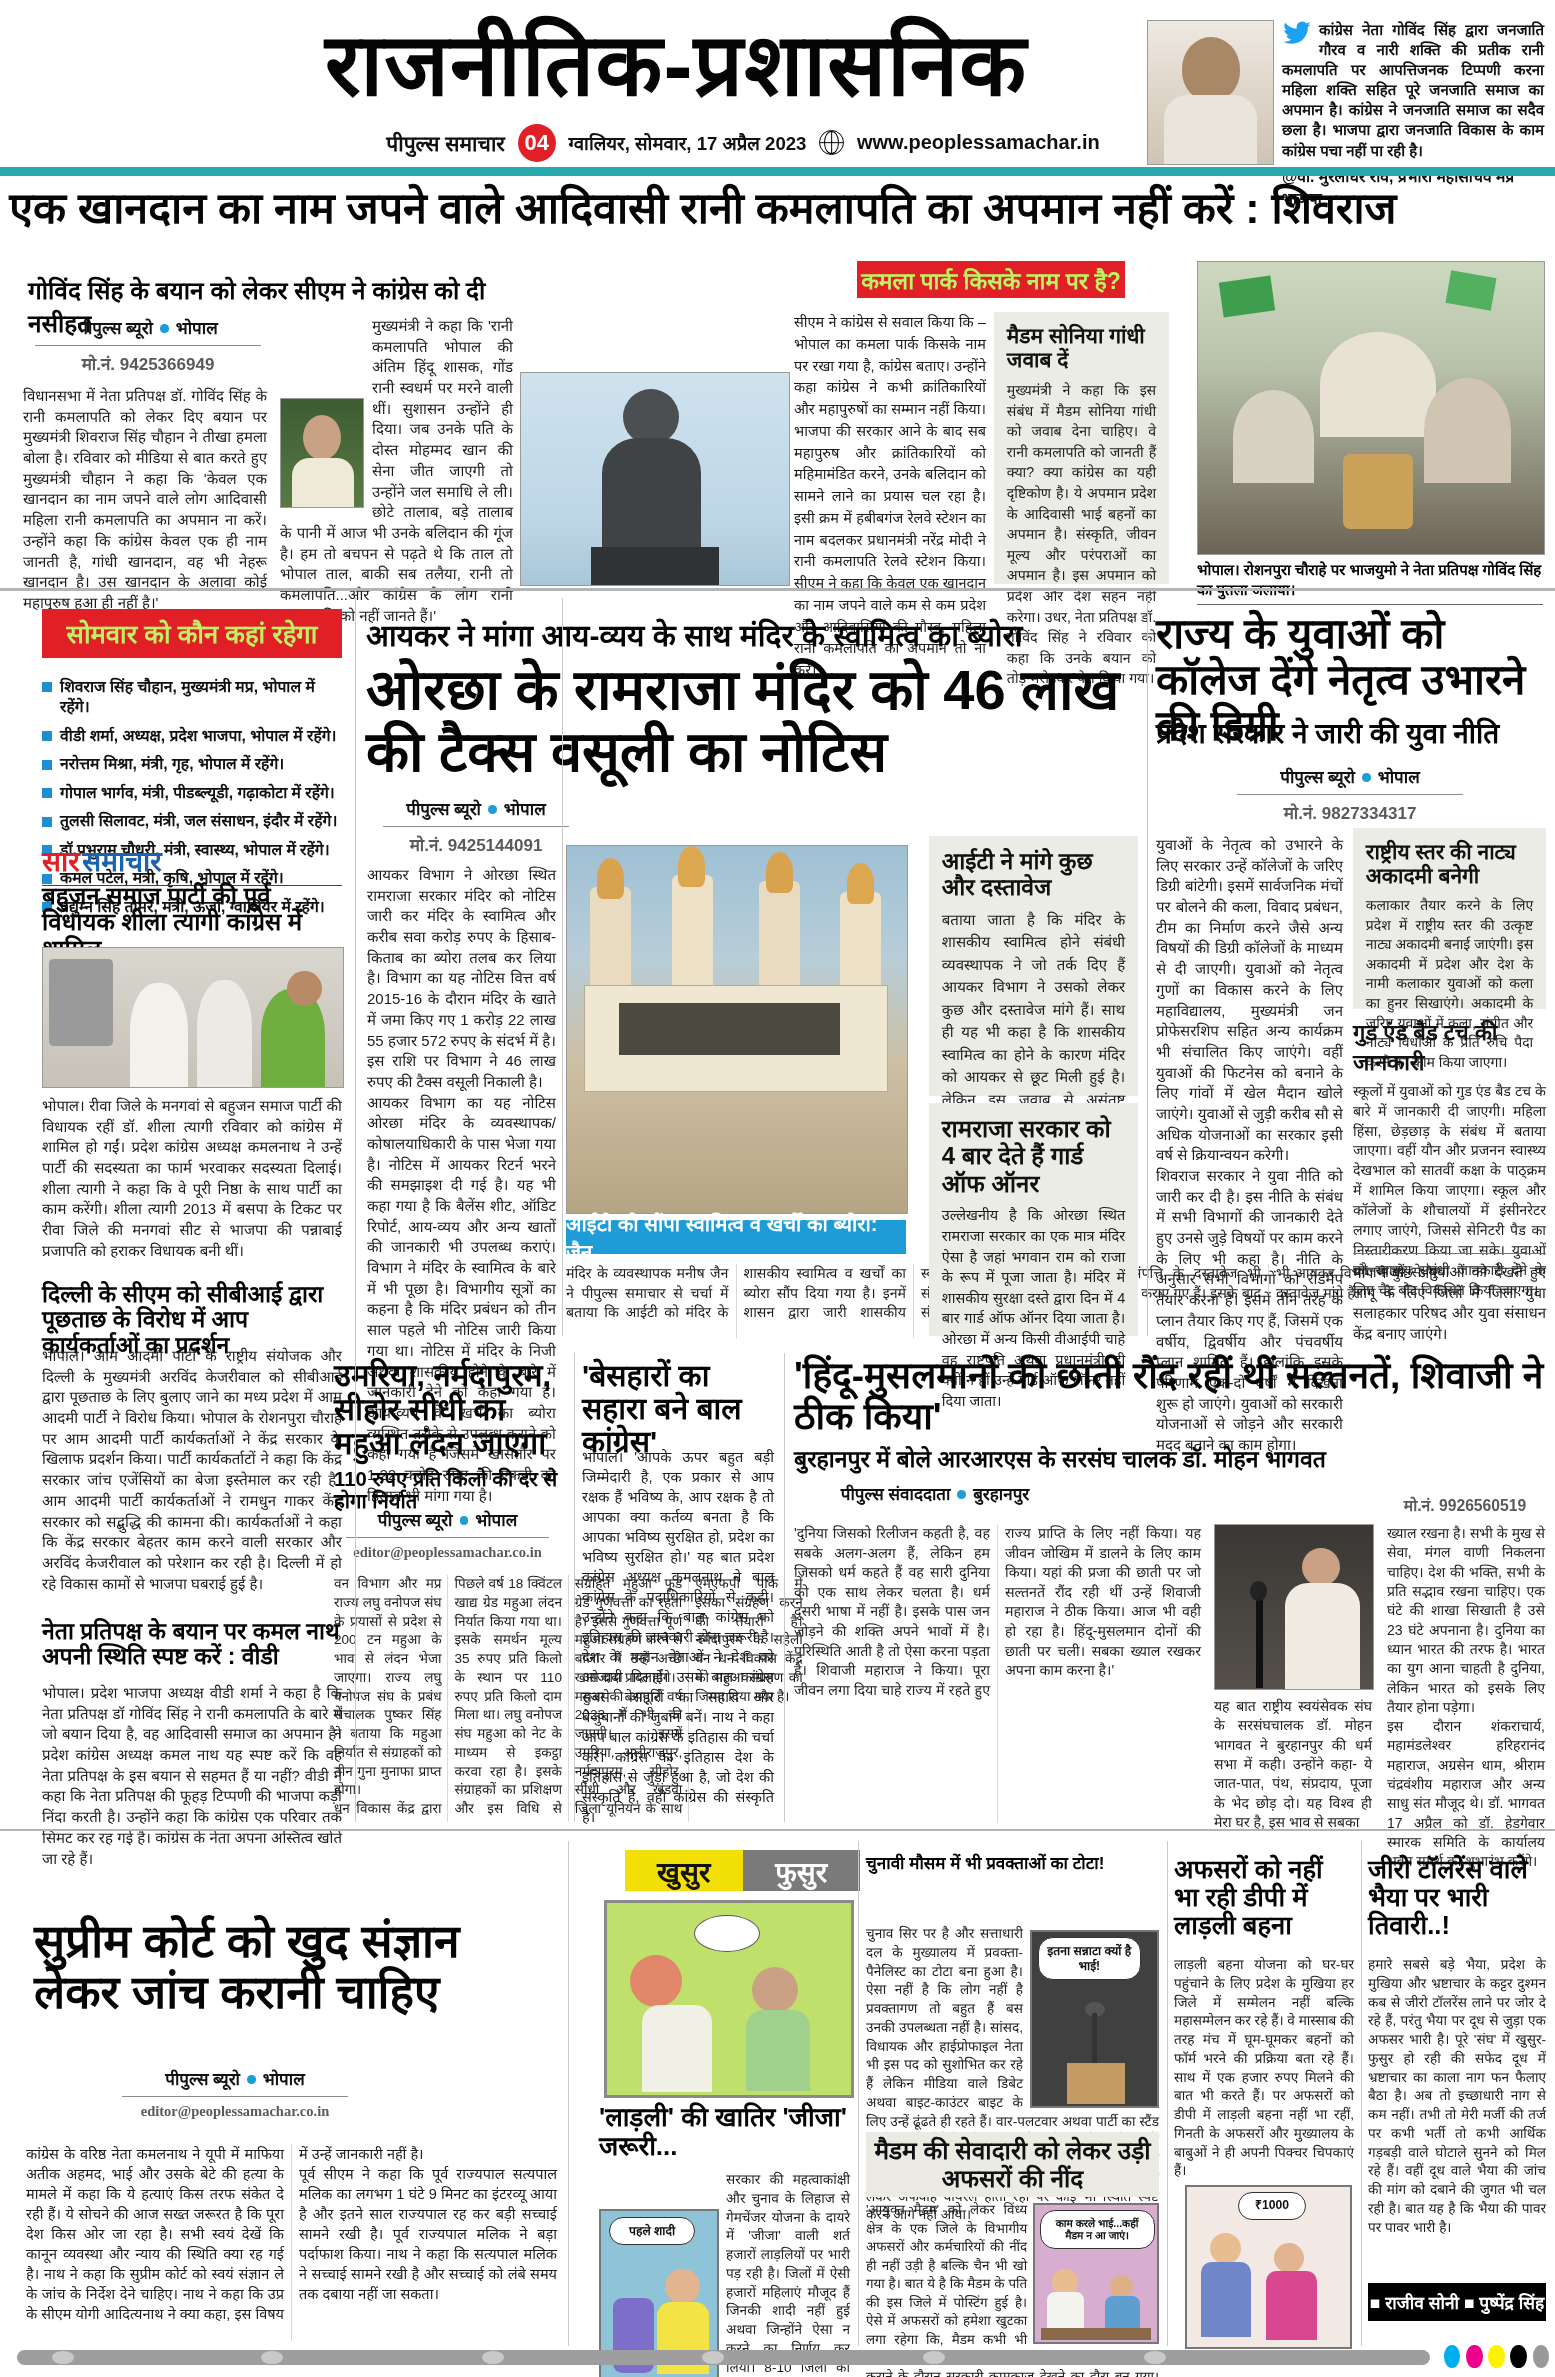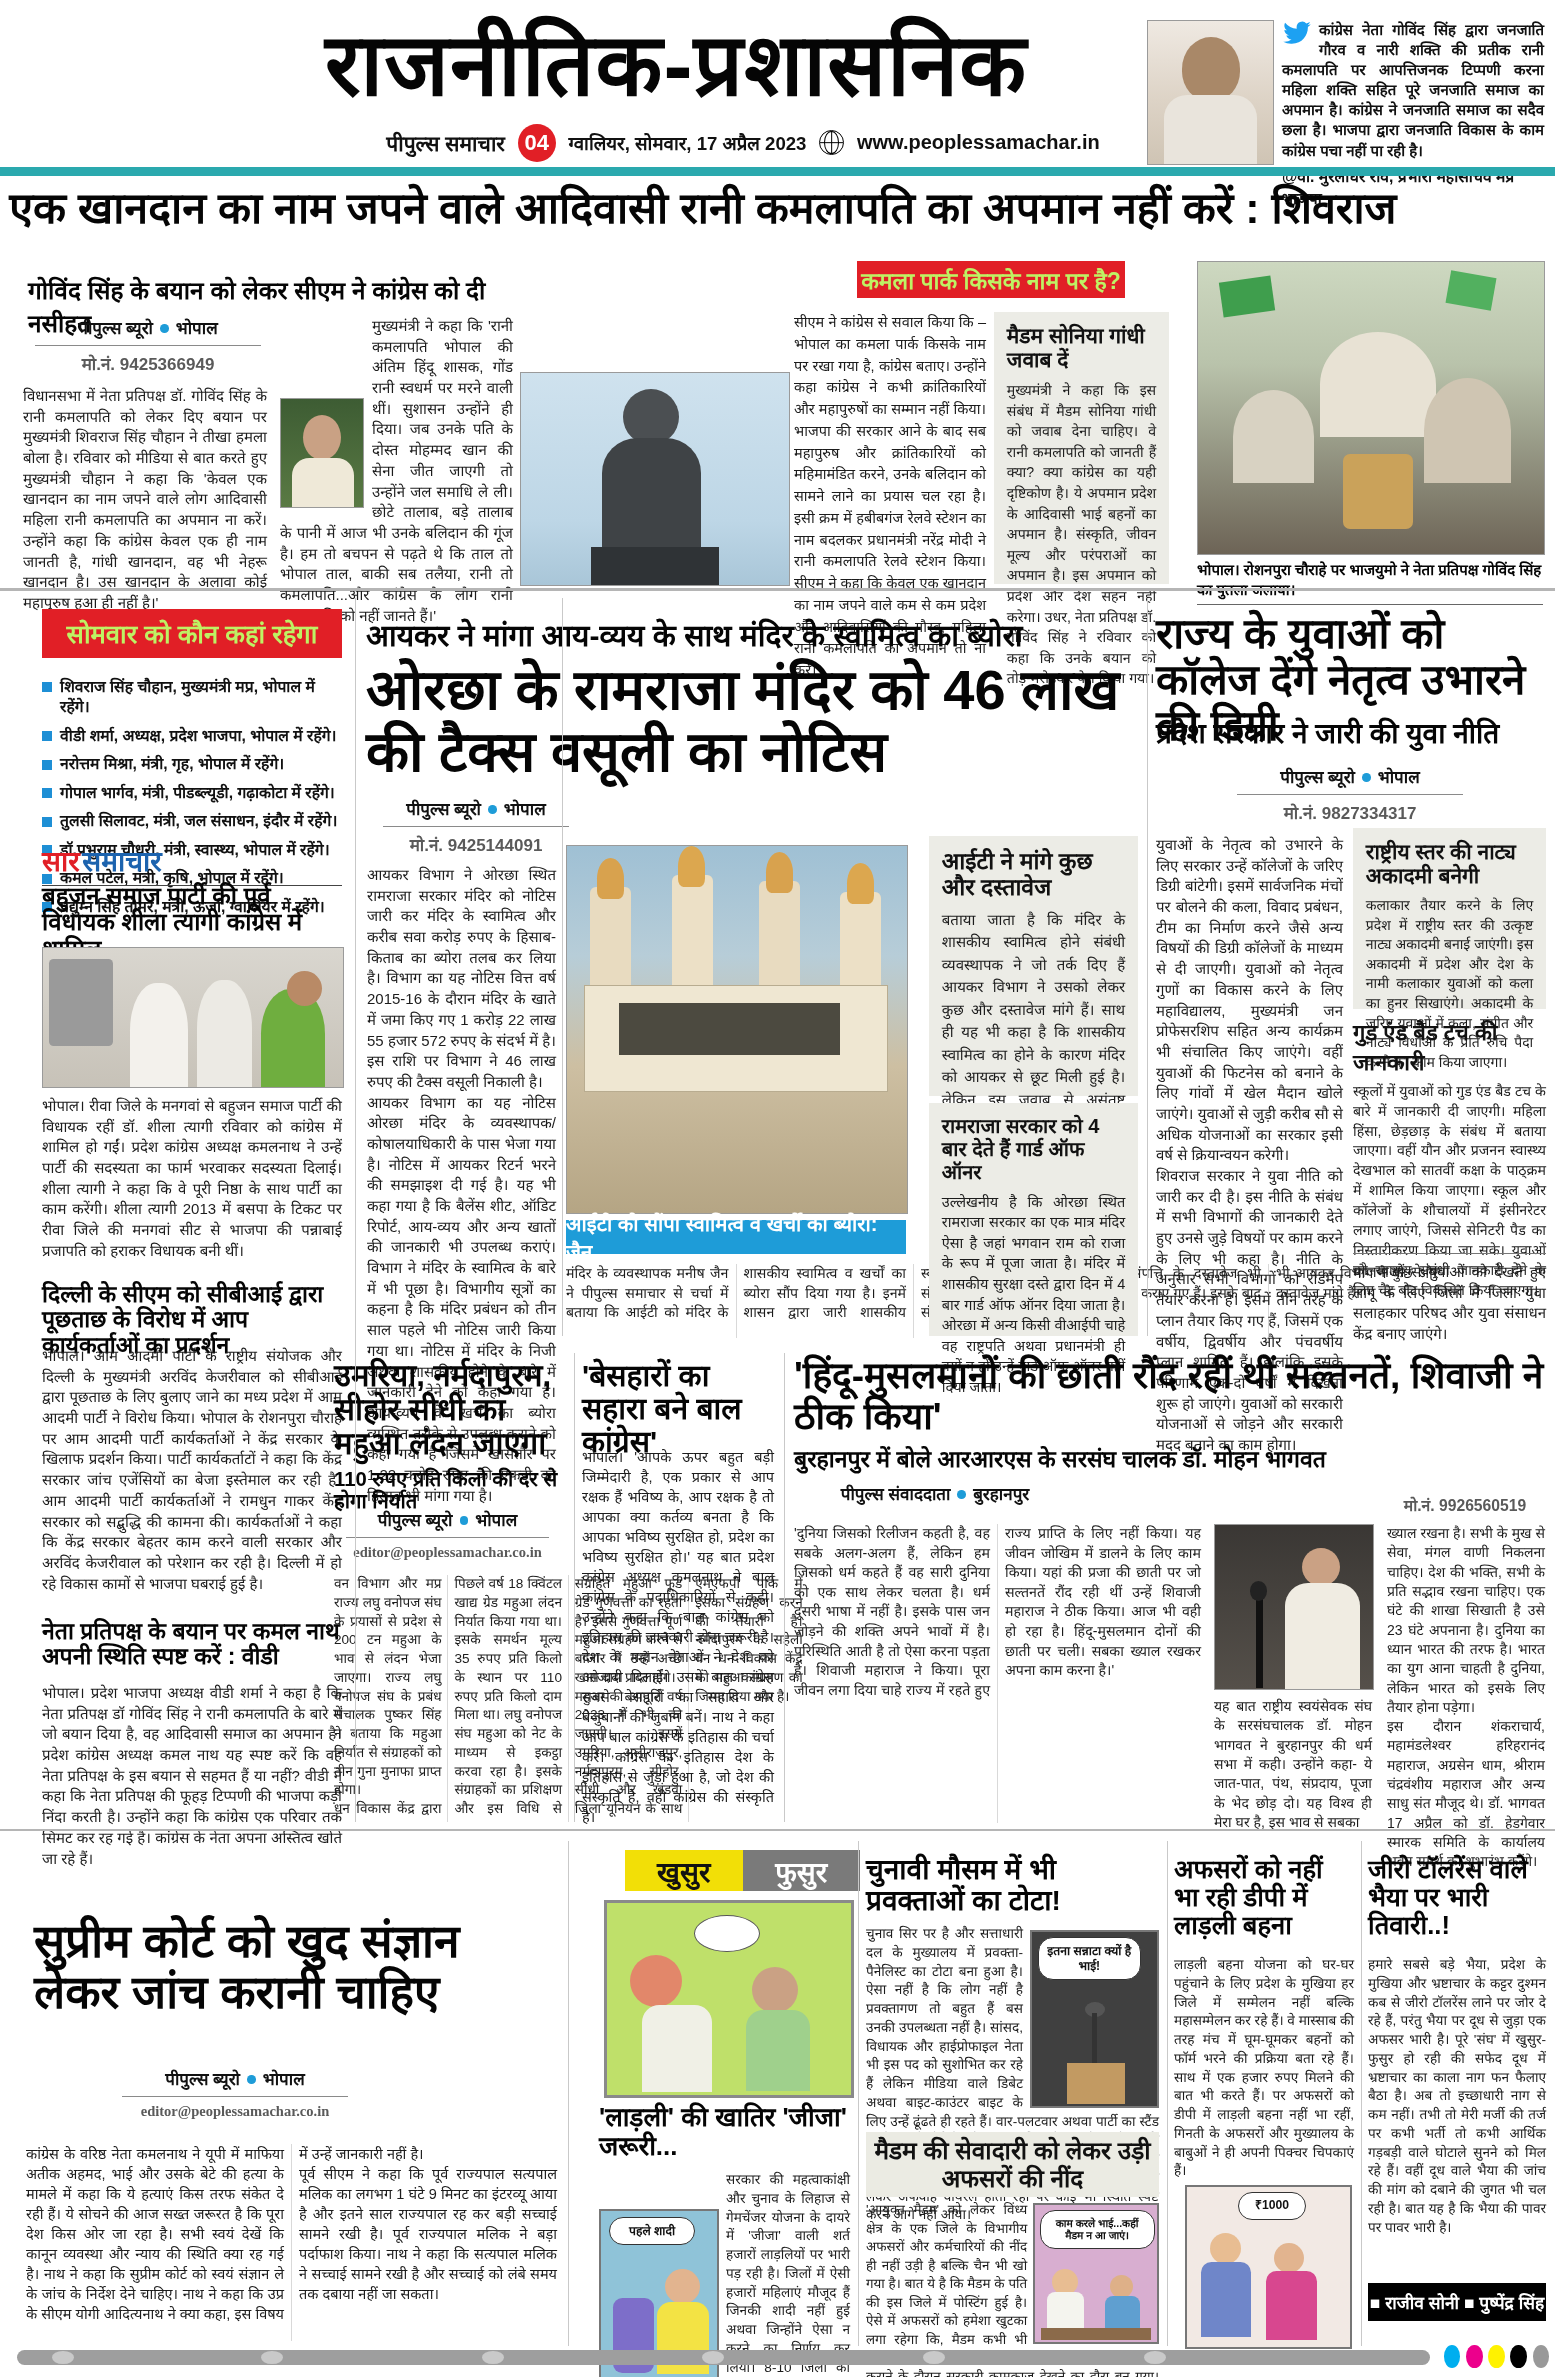--- a/index.html
+++ b/index.html
@@ -192,21 +192,21 @@
     <div class="shape" style="left:0px;top:244px;width:340px;height:123px;background:linear-gradient(180deg,#c8b астр890,#a59064);"></div>
   </div>
   <div class="abs blueband" style="left:566px;top:1220px;width:340px;height:34px;font-size:20.3px;">आईटी को सौंपा स्वामित्व व खर्चों का ब्योरा: जैन</div>
   <div class="abs body-txt cols2" style="left:566px;top:1264px;width:340px;height:74px;font-size:14.2px;">मंदिर के व्यवस्थापक मनीष जैन ने पीपुल्स समाचार से चर्चा में बताया कि आईटी को मंदिर के शासकीय स्वामित्व व खर्चों का ब्योरा सौंप दिया गया है। इनमें शासन द्वारा जारी शासकीय स्वामित्व के मंदिरों की सूची भी संलग्न की गई है। मंदिर की संपत्ति, बैंक खातों के अलावा अन्य संपत्ति के दस्तावेज भी उपलब्ध कराए गए हैं। इसके बाद भी आयकर विभाग ने कुछ और दस्तावेज मांगे हैं।</div>
 
   <div class="abs graybox" style="left:929px;top:836px;width:209px;height:260px;">
     <h4 style="font-size:23px;">आईटी ने मांगे कुछ और दस्तावेज</h4>
     <div class="body-txt" style="font-size:15px;line-height:1.5;">बताया जाता है कि मंदिर के शासकीय स्वामित्व होने संबंधी व्यवस्थापक ने जो तर्क दिए हैं आयकर विभाग ने उसको लेकर कुछ और दस्तावेज मांगे हैं। साथ ही यह भी कहा है कि शासकीय स्वामित्व का होने के कारण मंदिर को आयकर से छूट मिली हुई है। लेकिन इस जवाब से असंतुष्ट विभाग ने कुछ और पुख्ता प्रमाण सौंपने को कहा है।</div>
   </div>
   <div class="abs graybox" style="left:929px;top:1103px;width:209px;height:233px;">
-    <h4 style="font-size:20px;">रामराजा सरकार को 4 बार देते हैं गार्ड ऑफ ऑनर</h4>
+    <h4 style="font-size:24px;">रामराजा सरकार को 4 बार देते हैं गार्ड ऑफ ऑनर</h4>
     <div class="body-txt" style="font-size:14.5px;line-height:1.42;">उल्लेखनीय है कि ओरछा स्थित रामराजा सरकार का एक मात्र मंदिर ऐसा है जहां भगवान राम को राजा के रूप में पूजा जाता है। मंदिर में शासकीय सुरक्षा दस्ते द्वारा दिन में 4 बार गार्ड ऑफ ऑनर दिया जाता है। ओरछा में अन्य किसी वीआईपी चाहे वह राष्ट्रपति अथवा प्रधानमंत्री ही क्यों न हों उन्हें गार्ड ऑफ ऑनर नहीं दिया जाता।</div>
   </div>
 
   <div class="abs hl" style="left:1156px;top:611px;width:390px;font-size:42px;">राज्य के युवाओं को कॉलेज देंगे नेतृत्व उभारने की डिग्री</div>
   <div class="abs hl center" style="left:1156px;top:719px;width:390px;font-size:28px;">प्रदेश सरकार ने जारी की युवा नीति</div>
   <div class="abs" style="left:1237px;top:765px;width:226px;">
     <div class="byline"><span>पीपुल्स ब्यूरो</span><span class="bdot"></span><span>भोपाल</span></div>
     <div class="phone">मो.नं. 9827334317</div>
   </div>
   <div class="abs body-txt" style="left:1156px;top:835px;width:187px;height:499px;font-size:15px;">युवाओं के नेतृत्व को उभारने के लिए सरकार उन्हें कॉलेजों के जरिए डिग्री बांटेगी। इसमें सार्वजनिक मंचों पर बोलने की कला, विवाद प्रबंधन, टीम का निर्माण करने जैसे अन्य विषयों की डिग्री कॉलेजों के माध्यम से दी जाएगी। युवाओं को नेतृत्व गुणों का विकास करने के लिए महाविद्यालय, मुख्यमंत्री जन प्रोफेसरशिप सहित अन्य कार्यक्रम भी संचालित किए जाएंगे। वहीं युवाओं की फिटनेस को बनाने के लिए गांवों में खेल मैदान खोले जाएंगे। युवाओं से जुड़ी करीब सौ से अधिक योजनाओं का सरकार इसी वर्ष से क्रियान्वयन करेगी।
@@ -278,21 +278,21 @@
   <div class="abs" style="left:599px;top:2171px;width:251px;height:174px;">
     <div class="photo" style="position:relative;float:left;width:116px;height:166px;margin:38px 7px 0 0;background:#8fc3d8;border:2.3px solid #777;">
       <div class="bubble" style="left:8.1px;top:5.8px;width:70px;">पहले शादी</div>
       <div class="shape" style="left:64px;top:58px;width:35px;height:35px;border-radius:50%;background:#e2b48f;"></div>
       <div class="shape" style="left:56px;top:91px;width:52px;height:72px;border-radius:14px 14px 0 0;background:#f3e344;"></div>
       <div class="shape" style="left:11.6px;top:87px;width:41px;height:75px;background:#7d6ec9;border-radius:9.3px;"></div>
     </div>
     <div class="body-txt" style="font-size:13.6px;">सरकार की महत्वाकांक्षी और चुनाव के लिहाज से गेमचेंजर योजना के दायरे में 'जीजा' वाली शर्त हजारों लाड़लियों पर भारी पड़ रही है। जिलों में ऐसी हजारों महिलाएं मौजूद हैं जिनकी शादी नहीं हुई अथवा जिन्होंने ऐसा न करने का निर्णय कर लिया। 8-10 जिलों की ऐसी बहनों की शर्तें पूरी हो रही हैं लेकिन जब 'जीजा' उनके पास नहीं, कि बिना पति के लाड़ली बहना नहीं बन सकतीं, कुछ ने तो योजना की खातिर तुरत-फुरत मुहूर्त पर 'सात फेरे' भी ले लिए।</div>
   </div>
 
-  <div class="abs hl" style="left:866px;top:1855px;width:293px;font-size:28px;">चुनावी मौसम में भी प्रवक्ताओं का टोटा!</div>
+  <div class="abs hl" style="left:866px;top:1855px;width:293px;font-size:17px;">चुनावी मौसम में भी प्रवक्ताओं का टोटा!</div>
   <div class="abs" style="left:866px;top:1925px;width:293px;height:200px;">
     <div class="photo" style="position:relative;float:right;width:125px;height:174px;margin:4.6px 0 3.5px 7px;background:#404040;border:2.3px solid #777;">
       <div class="bubble" style="left:5.8px;top:5.8px;width:87px;">इतना सन्नाटा क्यों है भाई!</div>
       <div class="shape" style="left:53px;top:70px;width:20px;height:15px;border-radius:50%;background:#555;"></div>
       <div class="shape" style="left:60px;top:81px;width:4.6px;height:52px;background:#333;"></div>
       <div class="shape" style="left:35px;top:131px;width:58px;height:41px;background:#c29a62;"></div>
     </div>
     <div class="body-txt" style="font-size:13.6px;">चुनाव सिर पर है और सत्ताधारी दल के मुख्यालय में प्रवक्ता-पैनेलिस्ट का टोटा बना हुआ है। ऐसा नहीं है कि लोग नहीं है प्रवक्तागण तो बहुत हैं बस उनकी उपलब्धता नहीं है। सांसद, विधायक और हाईप्रोफाइल नेता भी इस पद को सुशोभित कर रहे हैं लेकिन मीडिया वाले डिबेट अथवा बाइट-काउंटर बाइट के लिए उन्हें ढूंढते ही रहते हैं। वार-पलटवार अथवा पार्टी का स्टैंड रखने का मोर्चा गिने-चुने 2-3 पदाधिकारी संभाले हुए हैं। बाकी नेतागण तो चुनाव सामने देख टिकट की जुगाड़, लॉबिंग और गणेश परिक्रमा में जुटे हैं। शनिवार को एक मीडिया प्रभारी को लेकर अफवाह वायरल होती रही पर कोई भी स्थिति स्पष्ट करने आगे नहीं आया।</div>
   </div>
   <div class="abs" style="left:866px;top:2132px;width:293px;background:#EBEBE3;font-weight:bold;font-size:24.4px;line-height:1.15;padding:4.6px 5.8px;box-sizing:border-box;text-align:center;">मैडम की सेवादारी को लेकर उड़ी अफसरों की नींद</div>

